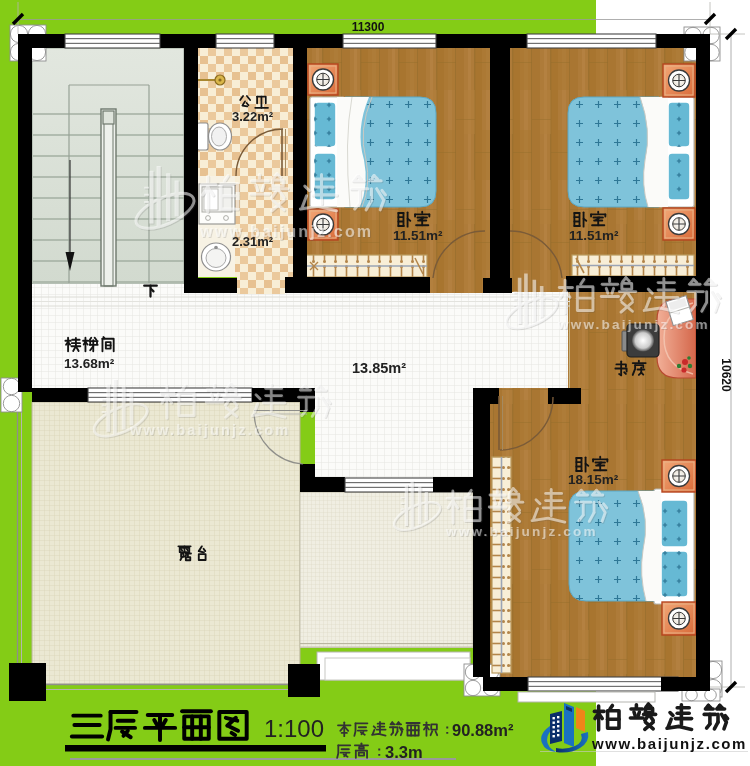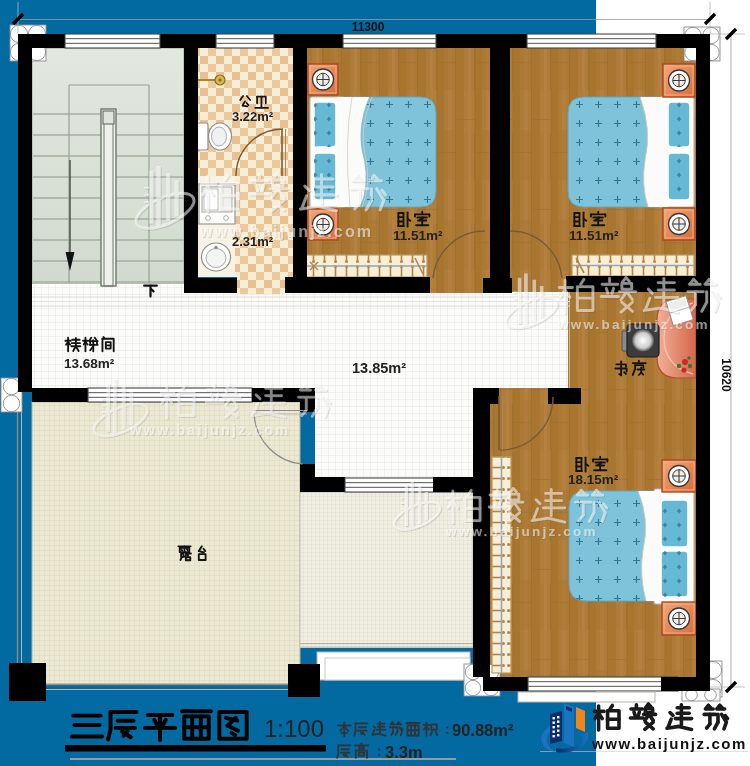--- a/index.html
+++ b/index.html
@@ -1,15 +1,15 @@
 <!DOCTYPE html>
 <html><head><meta charset="utf-8">
 <style>
 html,body{margin:0;padding:0;background:#ffffff;}
-#plan{position:relative;width:596px;height:766px;background:#0369a1;font-family:"Liberation Sans", sans-serif;}
+#plan{position:relative;width:596px;height:766px;background:#84cc16;font-family:"Liberation Sans", sans-serif;}
 </style></head>
 <body>
 <div id="plan"><svg width="750" height="766" viewBox="0 0 750 766">
       <defs>
         <g id="g-san3" fill="none" stroke="currentColor" stroke-linecap="round" stroke-linejoin="round">
           <path d="M12 24 H88"></path>
           <path d="M15 50 H85"></path>
           <path d="M8 82 H92"></path>
         </g>
         <g id="g-ceng" fill="none" stroke="currentColor" stroke-linecap="round" stroke-linejoin="round">

